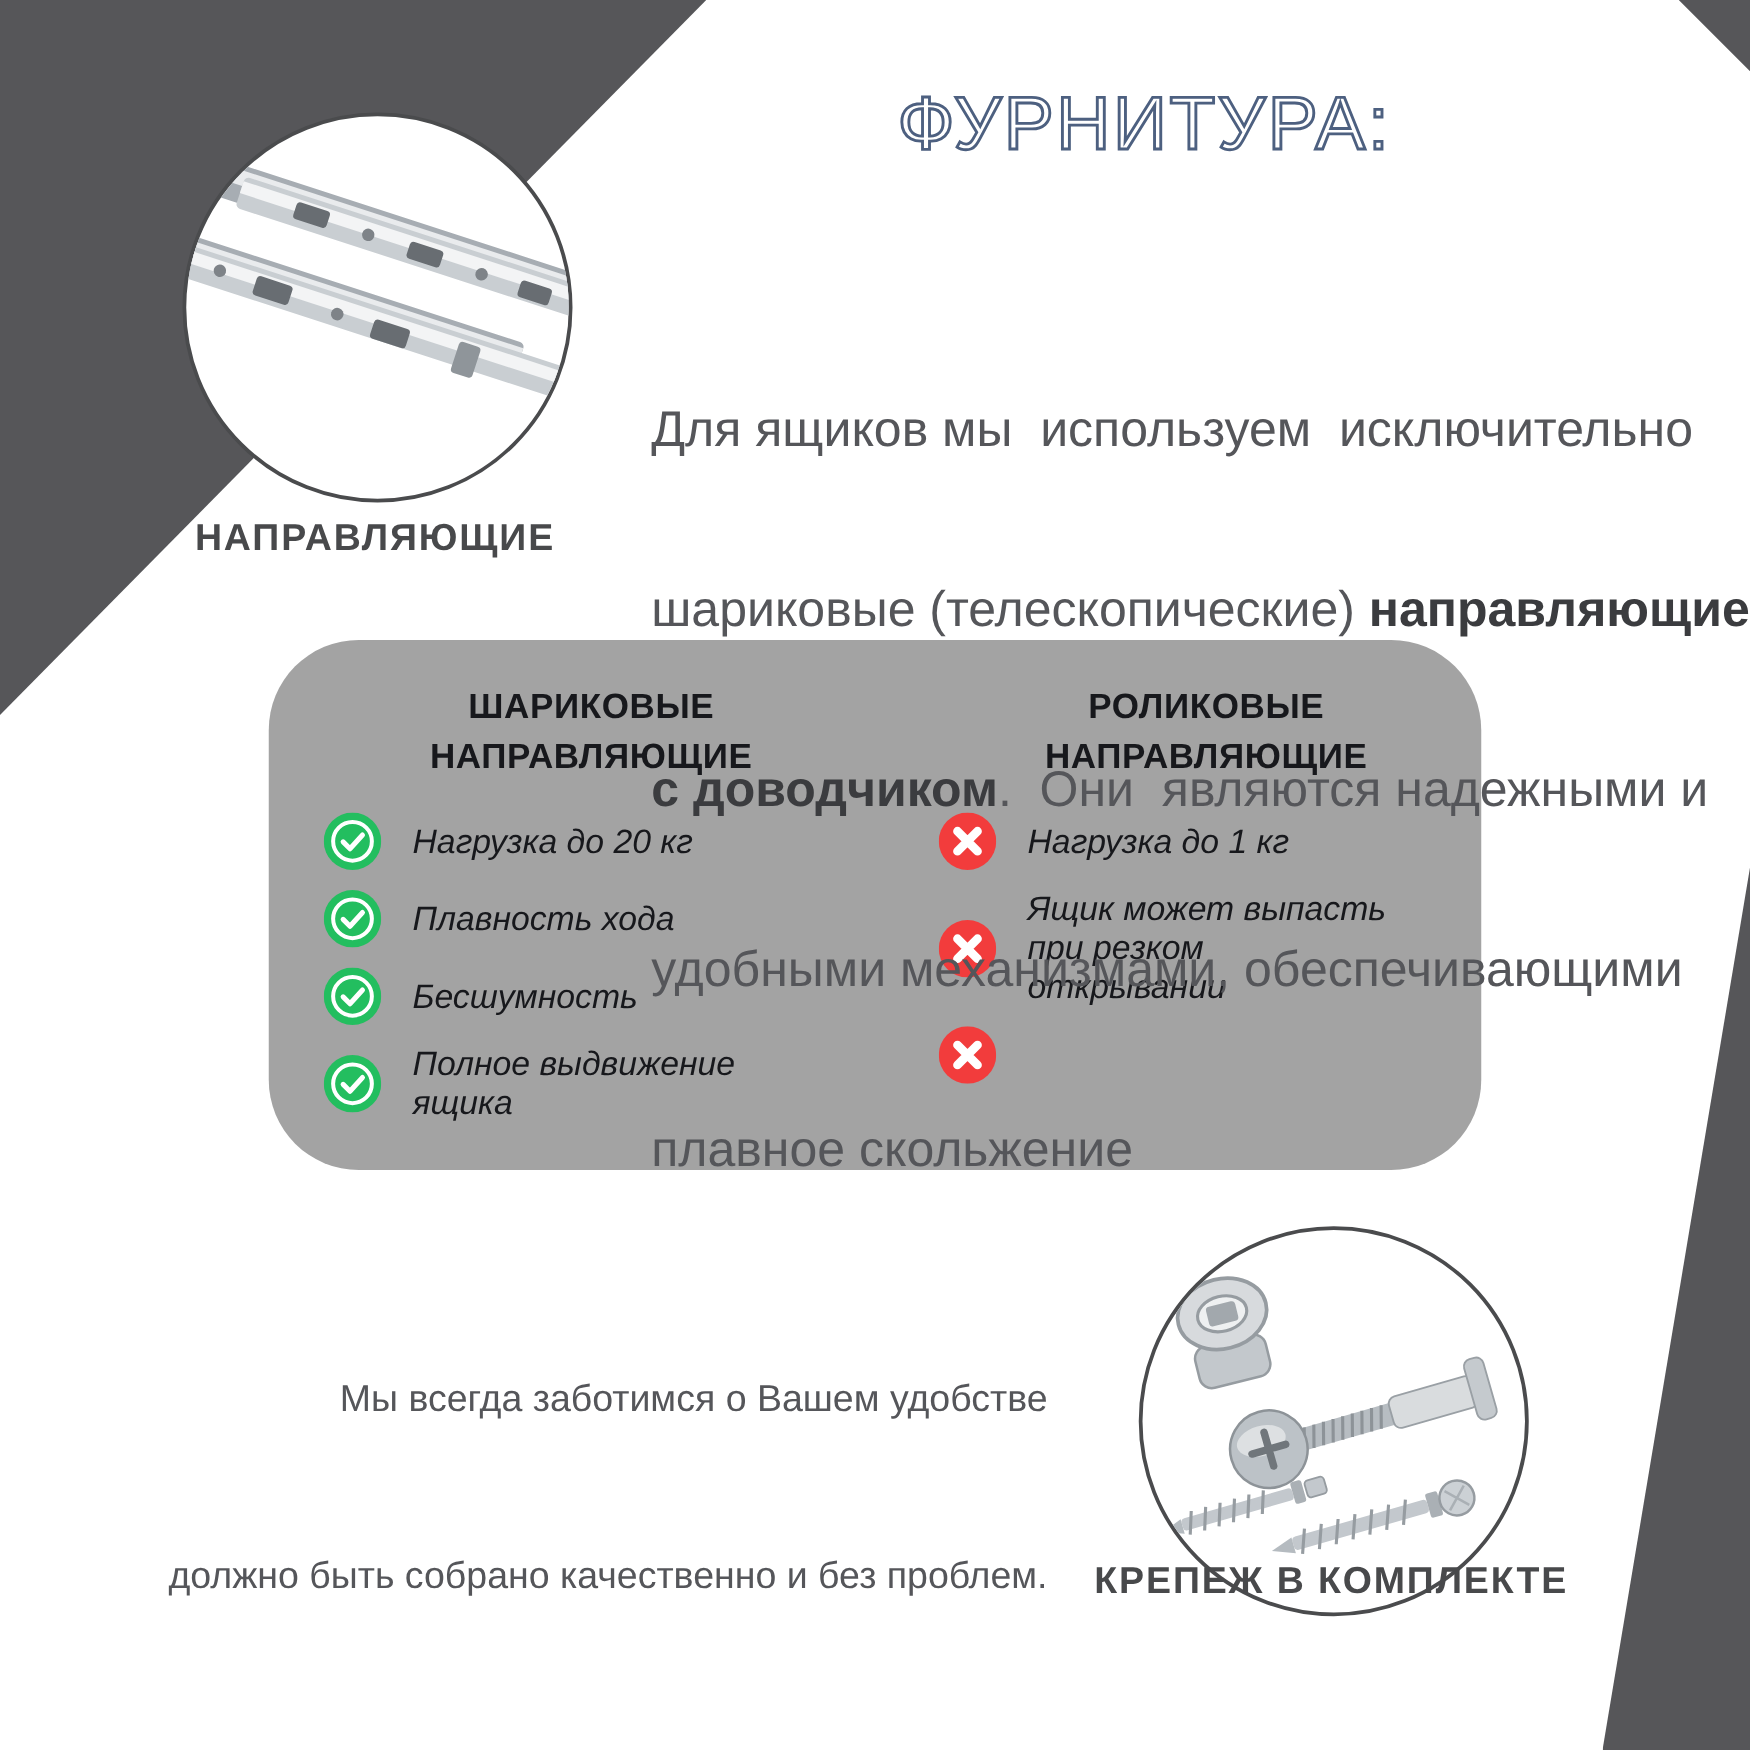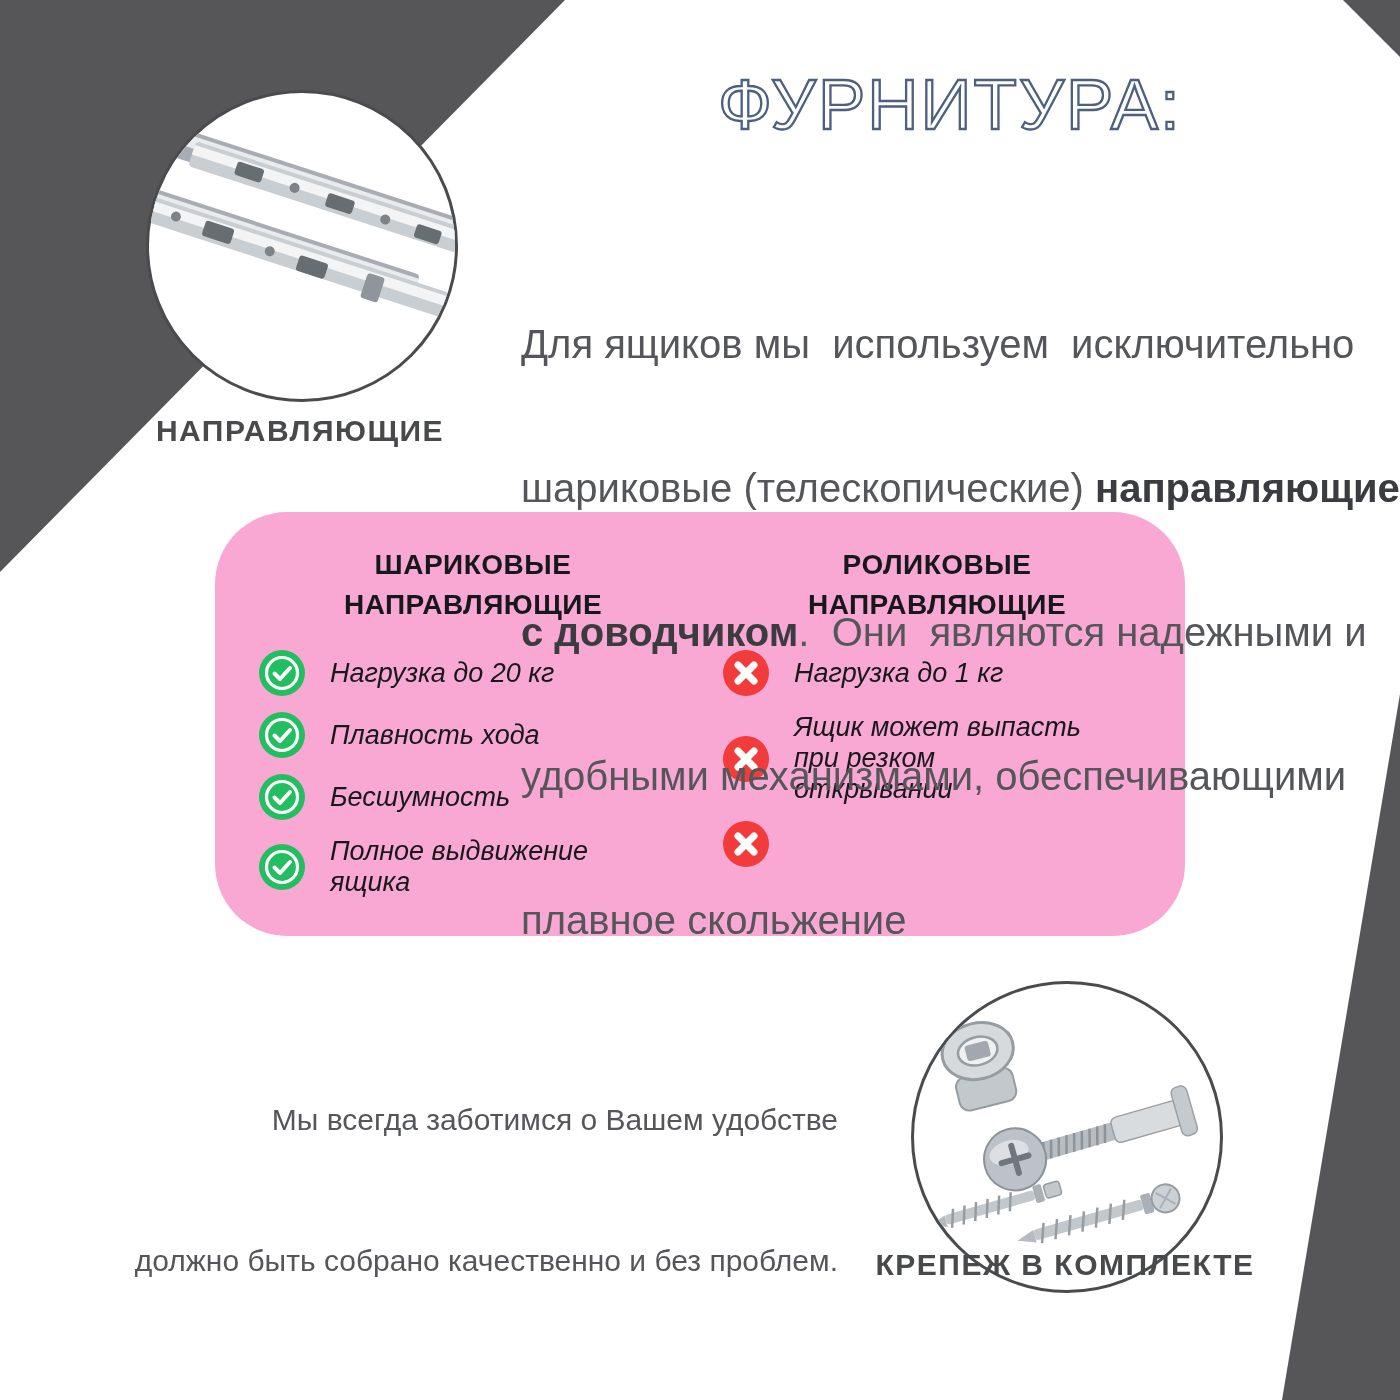--- a/index.html
+++ b/index.html
@@ -11,30 +11,30 @@
   #wedge-br{right:0;bottom:0;width:118px;height:706px;clip-path:polygon(100% 0,100% 100%,0 100%);}
   .photo-circle{position:absolute;border-radius:50%;border:3px solid #4a4b4d;background:#fff;
        overflow:hidden;z-index:2;}
   #rails-circle{left:146px;top:90px;width:306px;height:306px;}
   #fasteners-circle{left:911px;top:981px;width:306px;height:306px;}
   .photo-circle svg{width:100%;height:100%;display:block;}
   .photo-caption{position:absolute;z-index:3;text-align:center;font-size:30px;font-weight:bold;
        letter-spacing:1.5px;color:#48494b;}
   #rails-caption{left:130px;top:414px;width:340px;}
   #fasteners-caption{left:875px;top:1248px;width:380px;}
-  #title{position:absolute;left:718px;top:64px;z-index:3;font-size:71px;letter-spacing:2px;
+  #title{position:absolute;left:718px;top:64px;z-index:3;font-size:60px;letter-spacing:2px;
        white-space:nowrap;color:transparent;-webkit-text-stroke:2.3px #4d6080;}
   #intro{position:absolute;left:521px;top:224px;z-index:3;font-size:40px;line-height:48px;
        color:#55565a;white-space:pre;}
   #intro b{font-weight:bold;color:#3b3c3f;}
   #panel{position:absolute;left:215px;top:512px;width:970px;height:424px;border-radius:72px;
-       background:#f9a8d4;z-index:2;}
+       background:#a3a3a3;z-index:2;}
   .col{position:absolute;top:0;}
   #col-left{left:44px;width:428px;}
-  #col-right{left:508px;width:428px;}
+  #col-right{left:536px;width:428px;}
   .col-title{margin-top:33px;text-align:center;font-size:28px;font-weight:bold;line-height:40px;
        letter-spacing:0.5px;color:#17181c;}
   .rows{margin-top:25px;display:flex;flex-direction:column;gap:16px;font-style:italic;}
   .row{display:flex;align-items:center;gap:25px;}
   .row svg{width:46px;height:46px;flex:none;}
   .row-text{font-size:27px;line-height:31px;color:#17181c;}
   #col-left .row-text{max-width:310px;}
   #col-right .row-text{max-width:298px;}
   #outro{position:absolute;left:0;top:1002px;width:838px;z-index:3;text-align:right;
        font-size:30px;line-height:47px;color:#55565a;white-space:pre;}

